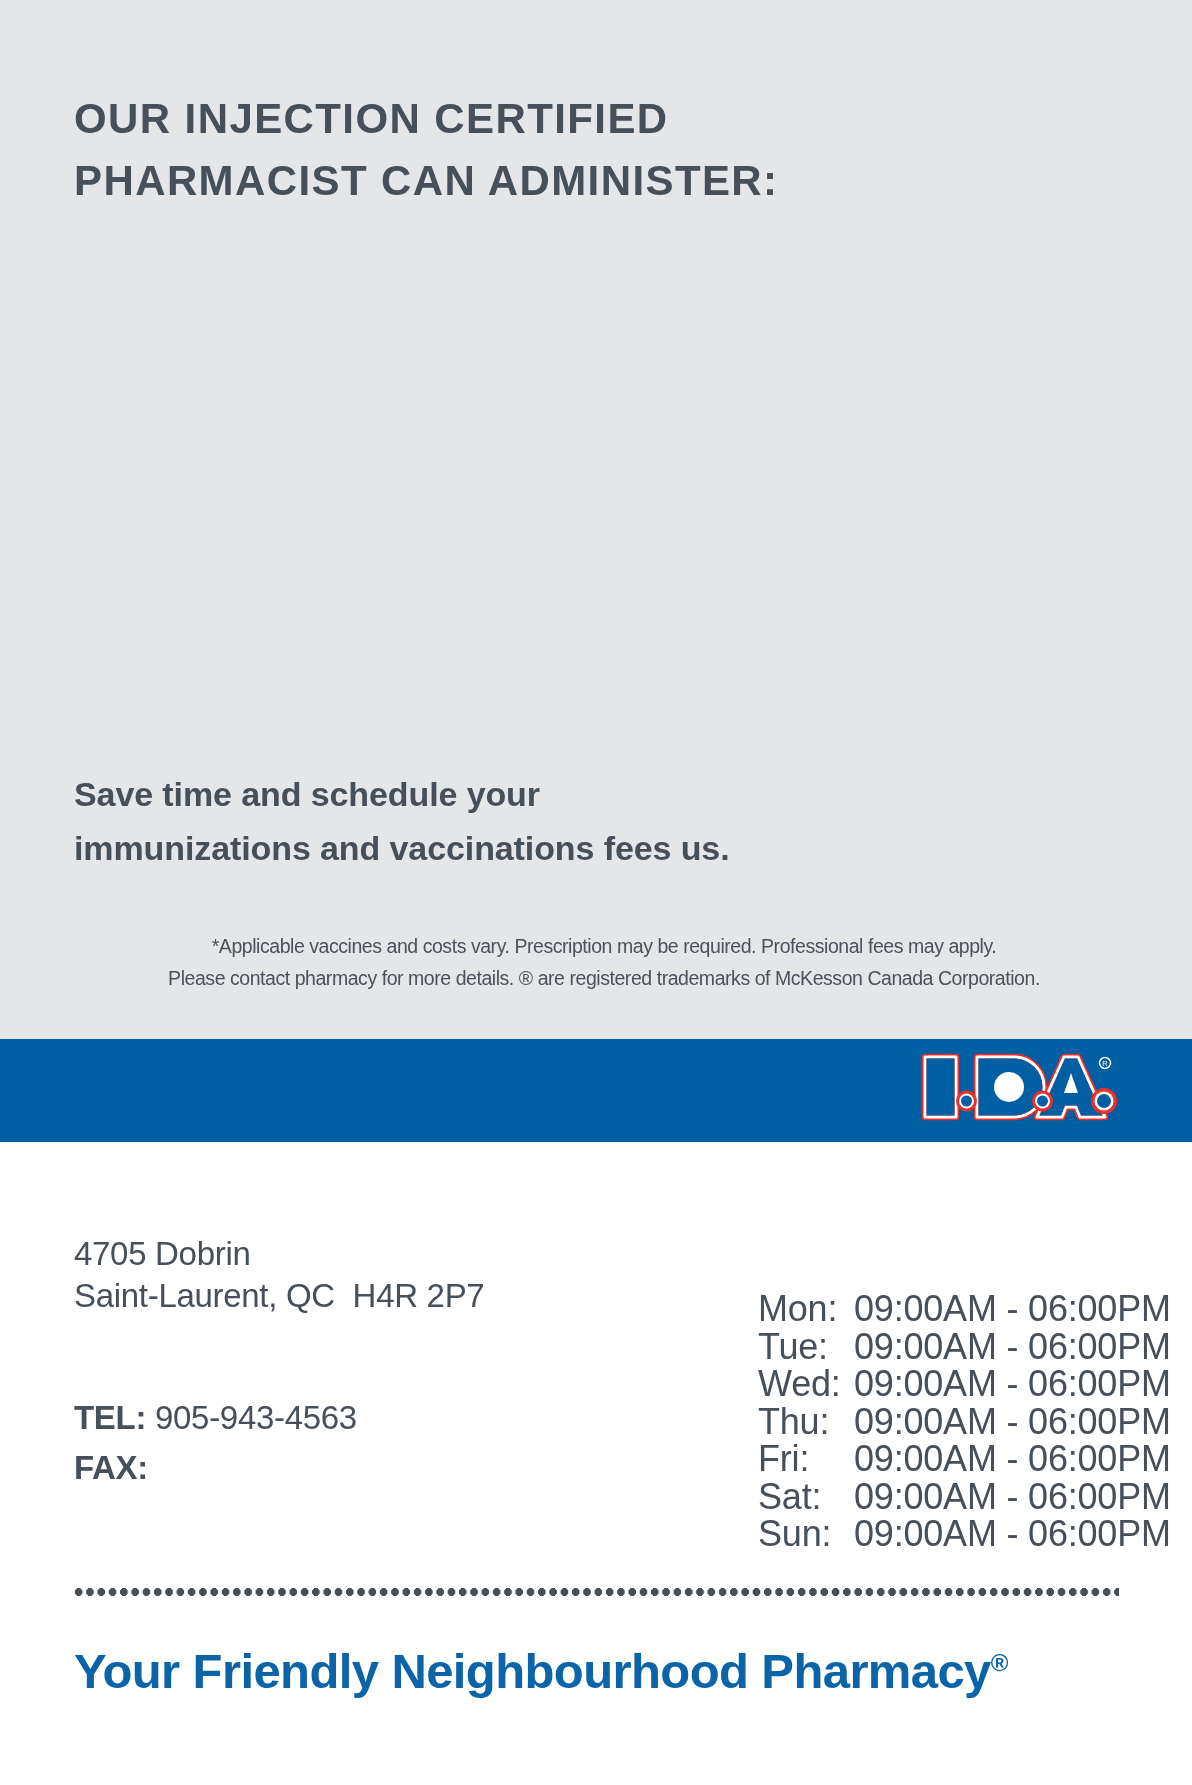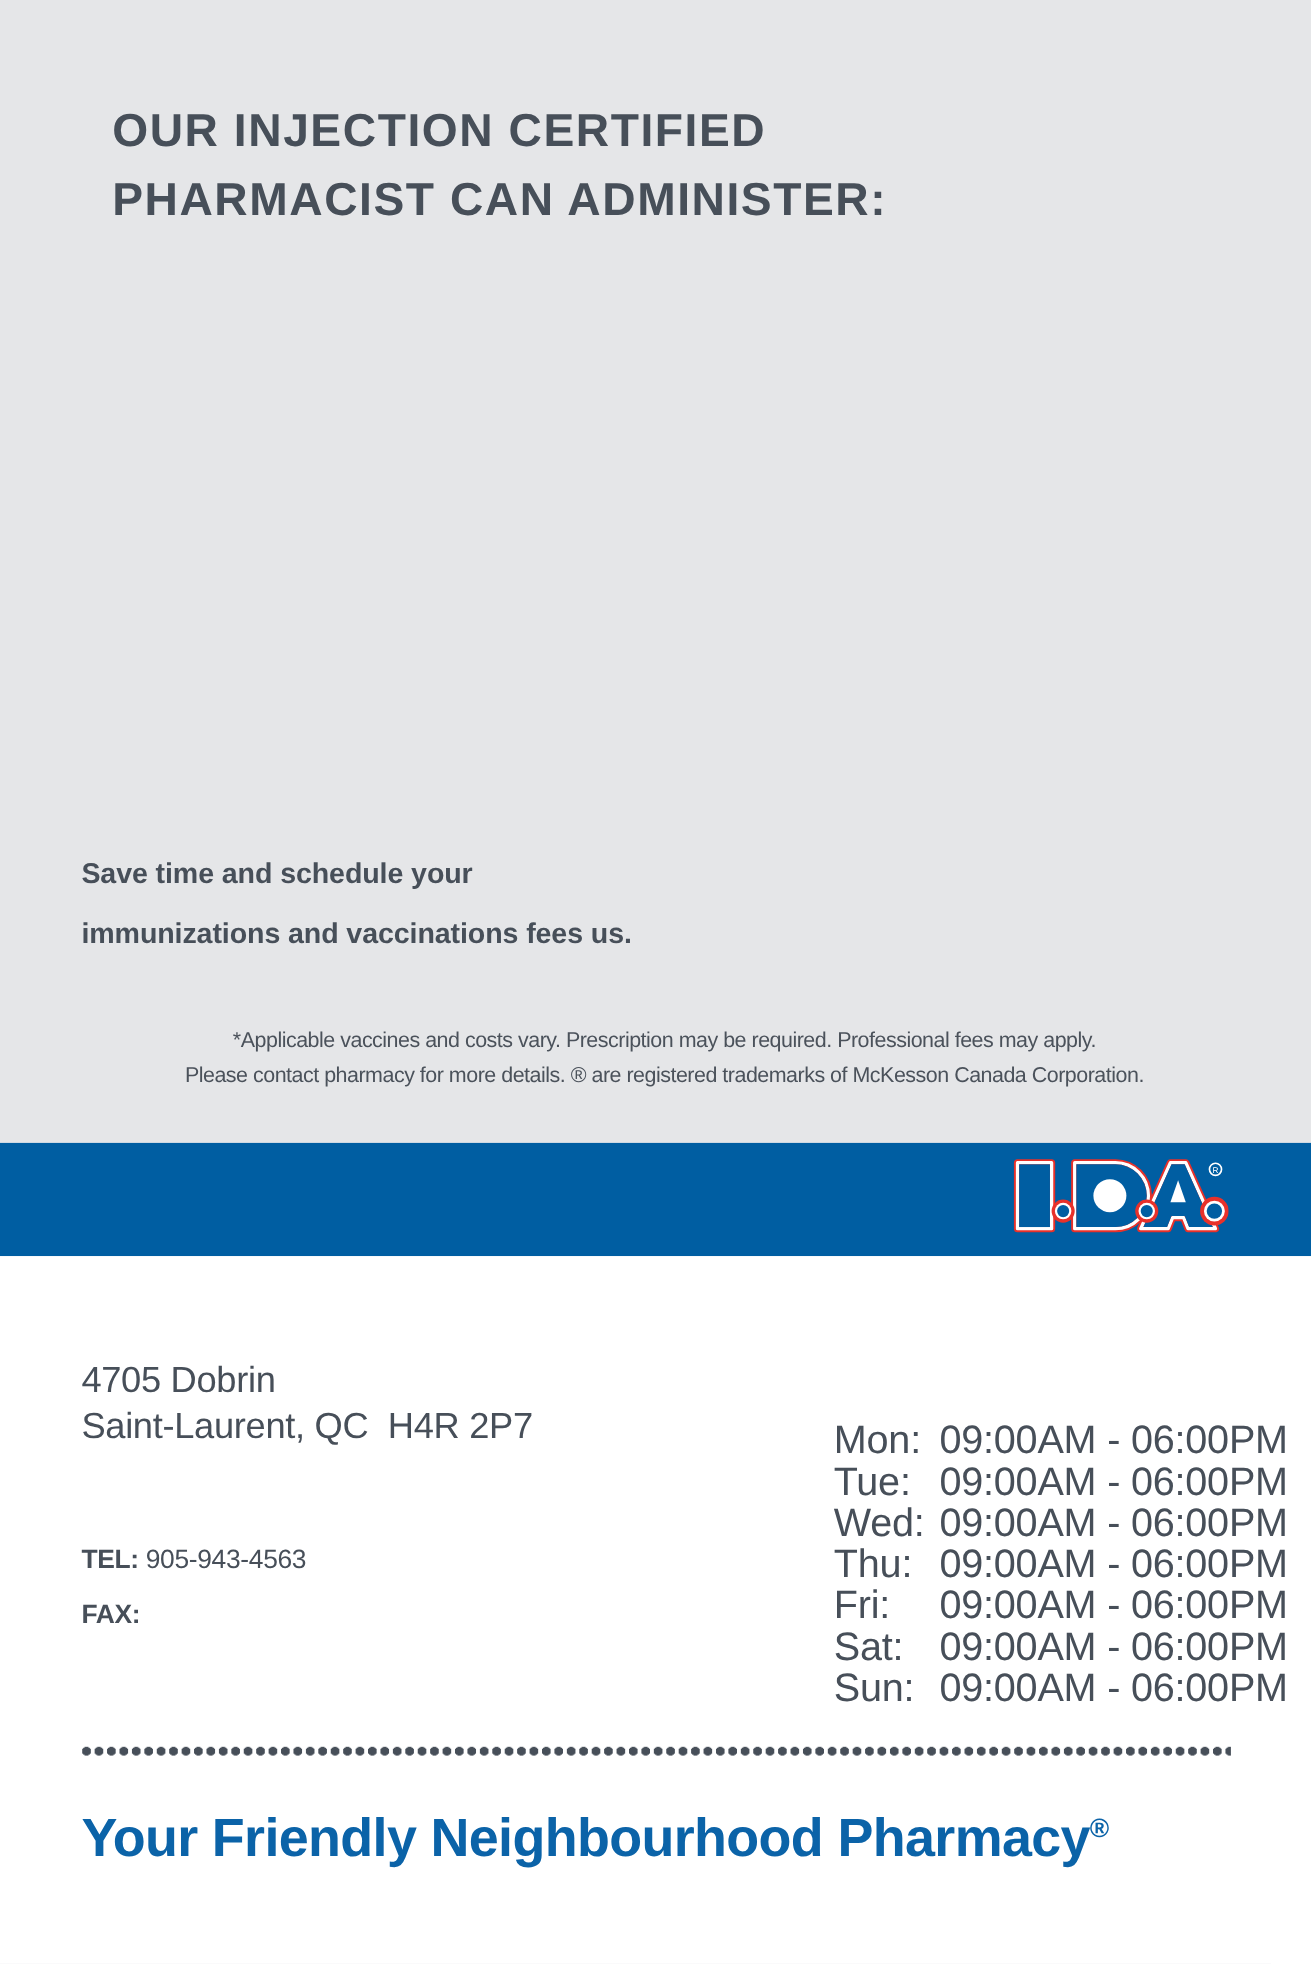--- a/index.html
+++ b/index.html
@@ -35,32 +35,31 @@
     position: absolute;
     left: 74px;
     top: 88px;
     width: 960px;
     color: #474f59;
     font-family: "Liberation Sans", sans-serif;
     font-weight: bold;
     font-size: 42px;
     line-height: 62px;
     letter-spacing: 1.4px;
-    margin-left: 28px;
   }
   .headline .hl-line { display: block; white-space: pre; }
 
   .subhead {
     position: absolute;
     left: 74px;
     top: 767px;
     width: 900px;
     color: #474f59;
     font-weight: bold;
-    font-size: 26px;
+    font-size: 34px;
     line-height: 54px;
     letter-spacing: -0.1px;
   }
   .subhead .sh-line { display: block; white-space: pre; }
 
   .disclaimer {
     position: absolute;
     left: 74px;
     top: 930px;
     width: 1060px;
@@ -121,21 +120,21 @@
     line-height: 42px;
     letter-spacing: -0.3px;
   }
   .address .ad-line { display: block; white-space: pre; }
 
   .phones {
     position: absolute;
     left: 74px;
     top: 1393px;
     color: #474f59;
-    font-size: 24px;
+    font-size: 33px;
     line-height: 50px;
     letter-spacing: -0.3px;
   }
   .phones .ph-row { display: block; white-space: pre; }
   .phones .ph-label { font-weight: bold; }
 
   
   .hours {
     position: absolute;
     left: 758px;

